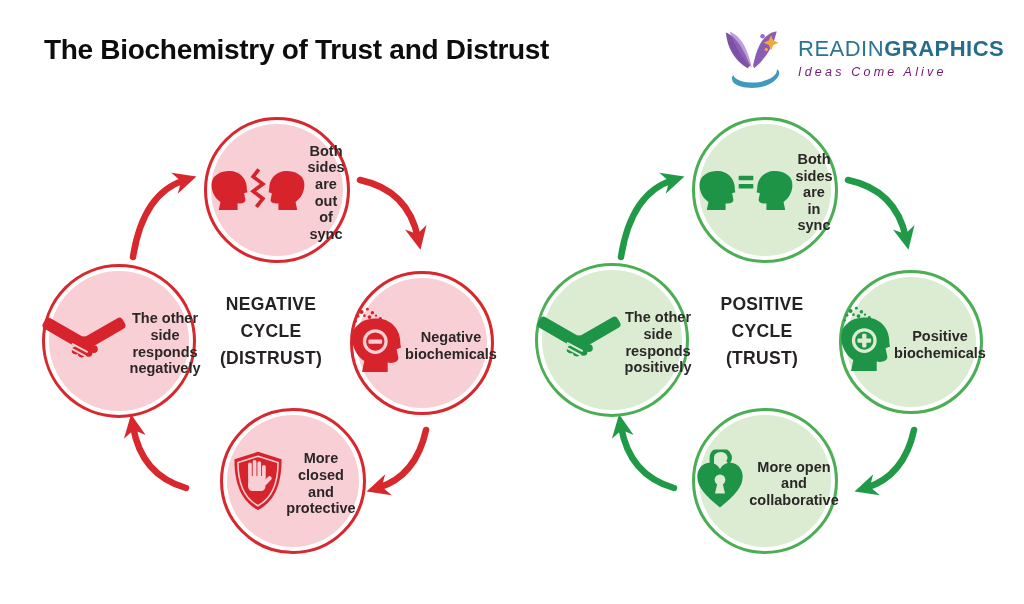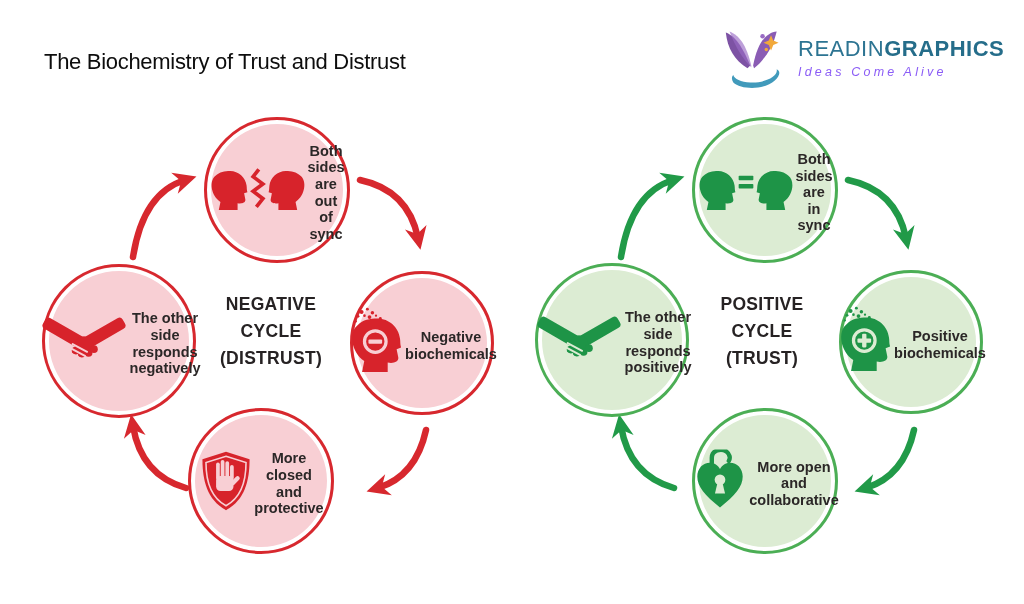--- a/index.html
+++ b/index.html
@@ -1,45 +1,45 @@
 <!DOCTYPE html>
 <html><head>
 <meta charset="utf-8">
 <style>
   html,body{margin:0;padding:0;background:#ffffff;}
   .canvas{position:relative;width:1024px;height:604px;background:#fff;overflow:hidden;
           font-family:"Liberation Sans", sans-serif;}
 
   
-  .title{position:absolute;left:44px;top:34px;font-size:22px;font-weight:400;
-         color:#0d0d0d;letter-spacing:-0.3px;margin-top:15px;}
+  .title{position:absolute;left:44px;top:34px;font-size:28px;font-weight:700;
+         color:#0d0d0d;letter-spacing:-0.3px;}
   .logo{position:absolute;left:722px;top:24px;display:flex;align-items:center;gap:10px;}
   .logo-book{width:66px;height:66px;}
   .logo-text{display:flex;flex-direction:column;}
   .brand-line{display:flex;align-items:baseline;font-size:22px;letter-spacing:0.5px;color:#2d7492;}
   .brand-reg{font-weight:400;}
   .brand-bold{font-weight:700;color:#256d8a;}
-  .tagline{font-size:12.5px;font-style:italic;letter-spacing:3.2px;color:#8b5cf6;margin-top:3px;}
+  .tagline{font-size:12.5px;font-style:italic;letter-spacing:3.2px;color:#701a75;margin-top:3px;}
 
   
   .node{position:absolute;border-radius:50%;border:3px solid var(--border);
         background:var(--fill);box-shadow:inset 0 0 0 4px #ffffff;
         display:flex;align-items:center;justify-content:center;
         text-align:center;box-sizing:border-box;padding:8px;}
   .node-label{font-weight:700;color:#2b2727;font-size:14.5px;line-height:1.14;
               white-space:pre-line;margin-top:5px;}
   .node-icon{color:var(--icon);flex:0 0 auto;}
   .center-label{position:absolute;width:156px;text-align:center;font-weight:700;
                 font-size:17.5px;line-height:1.55;color:#262223;white-space:pre-line;
                 letter-spacing:0.3px;}
 
   
   .n-top{left:204px;top:117px;width:146px;height:146px;}
   .n-right{left:350px;top:271px;width:144px;height:144px;}
-  .n-bottom{left:188px;top:408px;width:146px;height:146px;justify-content:center;}
+  .n-bottom{left:220px;top:408px;width:146px;height:146px;justify-content:center;}
   .n-left{left:42px;top:264px;width:154px;height:154px;}
   .n-center{left:193px;top:291px;}
   
   .p-top{left:692px;top:117px;width:146px;height:146px;}
   .p-right{left:839px;top:270px;width:144px;height:144px;}
   .p-bottom{left:692px;top:408px;width:146px;height:146px;}
   .p-left{left:535px;top:263px;width:154px;height:154px;}
   .p-center{left:684px;top:291px;}
 
   .arrow-layer{position:absolute;left:0;top:0;pointer-events:none;}

